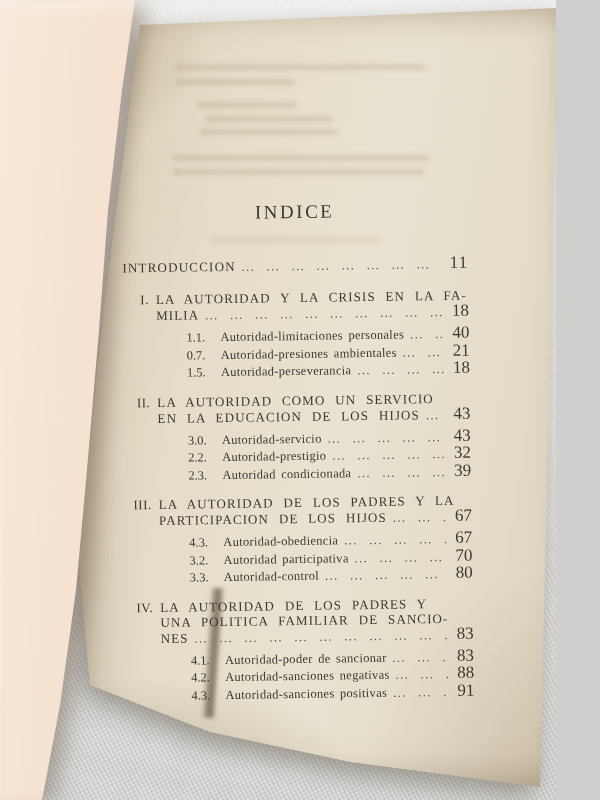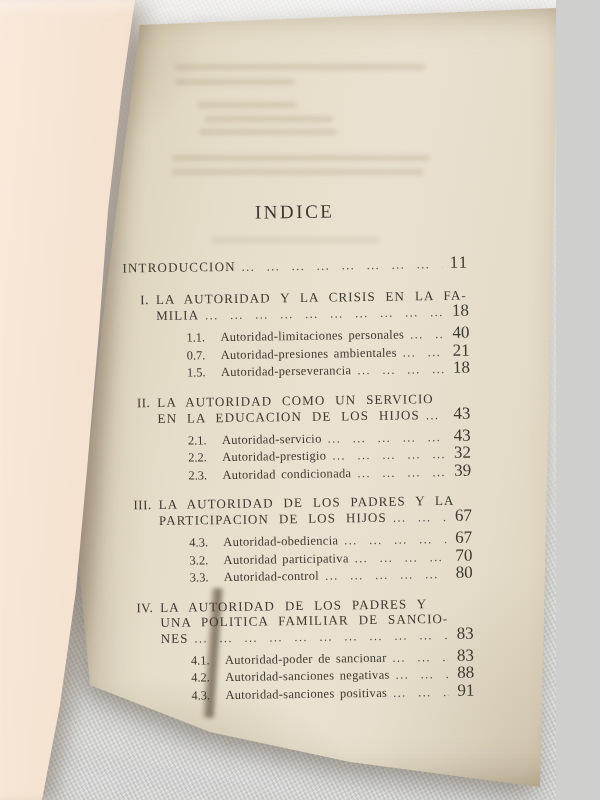--- a/index.html
+++ b/index.html
@@ -135,21 +135,21 @@
           <div class="roman">II.</div>
           <div class="sec-body">
             <div class="hline">LA AUTORIDAD COMO UN SERVICIO</div>
             <div class="hlast">
               <span class="htext">EN LA EDUCACION DE LOS HIJOS</span>
               <span class="leader">... ... ... ... ... ... ... ... ... ... ... ... ... ... ... ... ... ... ... ... ... ...</span>
               <span class="pnum">43</span>
             </div>
             <div class="items">
               <div class="item">
-                <span class="inum">2.1.</span>
+                <span class="inum">3.0.</span>
                 <span class="ilabel">Autoridad-servicio</span>
                 <span class="leader">... ... ... ... ... ... ... ... ... ... ... ... ... ... ... ... ... ... ... ... ... ...</span>
                 <span class="pnum">43</span>
               </div>
               <div class="item">
                 <span class="inum">2.2.</span>
                 <span class="ilabel">Autoridad-prestigio</span>
                 <span class="leader">... ... ... ... ... ... ... ... ... ... ... ... ... ... ... ... ... ... ... ... ... ...</span>
                 <span class="pnum">32</span>
               </div>

